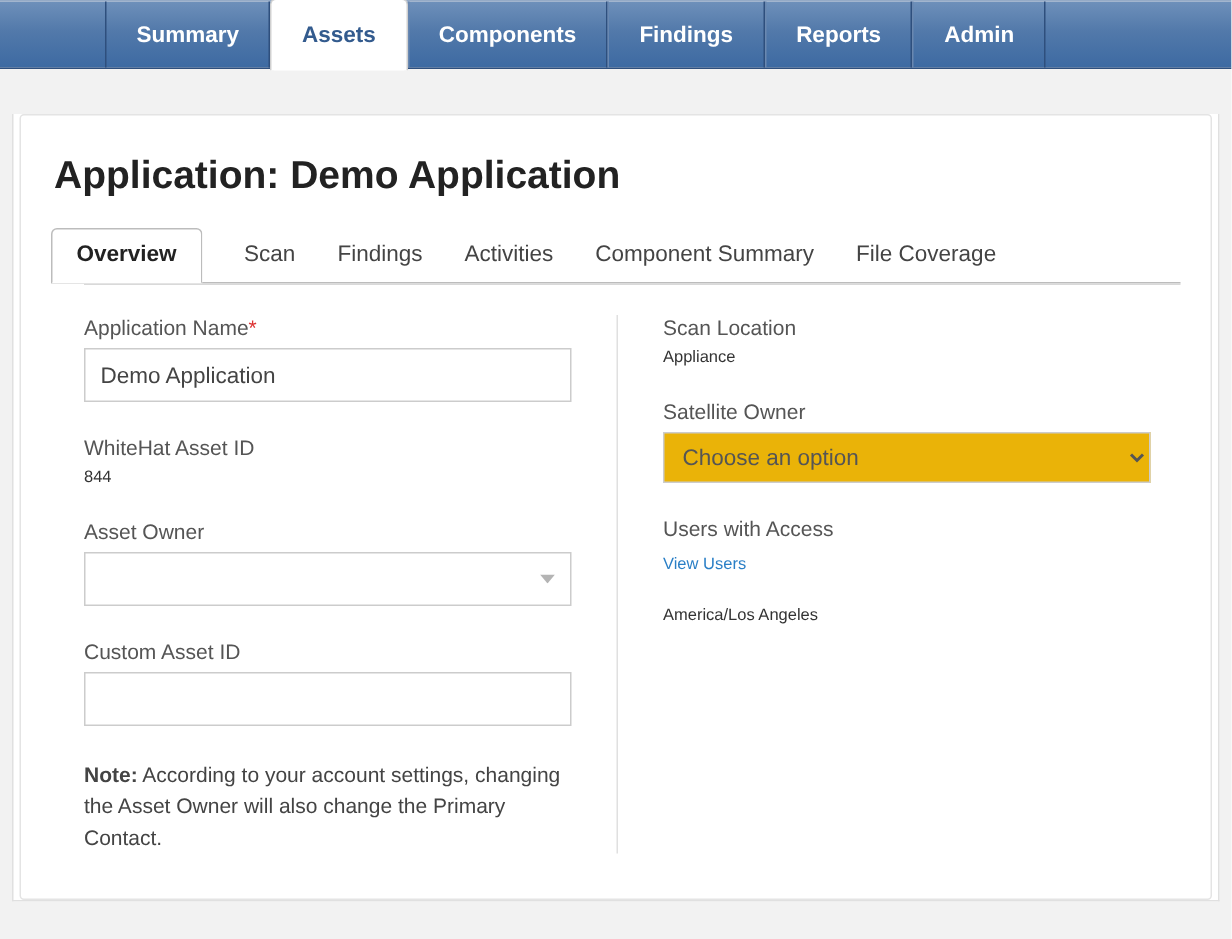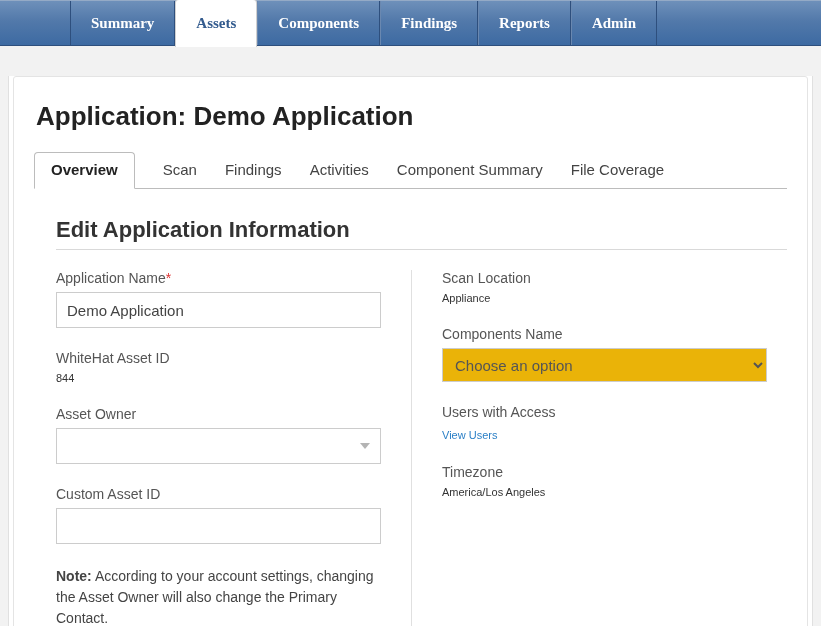--- a/index.html
+++ b/index.html
@@ -21,21 +21,20 @@
   .topbar .nav-item {
     color: #fff;
     font-weight: bold;
     font-size: 15px;
     padding: 0 20px;
     display: flex;
     align-items: center;
     border-left: 1px solid #6a88b0;
     border-right: 1px solid #2e4f7d;
     cursor: pointer;
-    font-family: Liberation Serif, serif;
   }
   .topbar .nav-item:first-child { border-left: 1px solid #2e4f7d; }
   .topbar .nav-item.active {
     background: #fff;
     color: #335b8e;
     font-weight: bold;
     border: 1px solid #d0d0d0;
     border-bottom: none;
     position: relative;
     top: -2px;
@@ -169,21 +168,20 @@
 
     <div class="subtabs">
       <div class="subtab active">Overview</div>
       <div class="subtab">Scan</div>
       <div class="subtab">Findings</div>
       <div class="subtab">Activities</div>
       <div class="subtab">Component Summary</div>
       <div class="subtab">File Coverage</div>
     </div>
 
-    <h2 class="section-title">Edit Application Information</h2>
     <hr class="section-hr">
 
     <div class="form-cols">
 
       <div class="col col-left">
 
         <div class="field-block">
           <label class="field-label">
             <span>Application Name</span><span class="req">*</span>
           </label>
@@ -217,33 +215,32 @@
       </div>
 
       <div class="col col-right">
 
         <div class="field-block">
           <div class="field-label">Scan Location</div>
           <div class="static-value">Appliance</div>
         </div>
 
         <div class="field-block">
-          <label class="field-label">Components Name</label>
+          <label class="field-label">Satellite Owner</label>
           <select class="native">
             <option>Choose an option</option>
           </select>
         </div>
 
         <div class="field-block">
           <div class="field-label">Users with Access</div>
           <a class="link">View Users</a>
         </div>
 
         <div class="field-block">
-          <div class="field-label">Timezone</div>
           <div class="static-value">America/Los Angeles</div>
         </div>
 
       </div>
 
     </div>
   </div>
 </div>
 
 </body></html>

